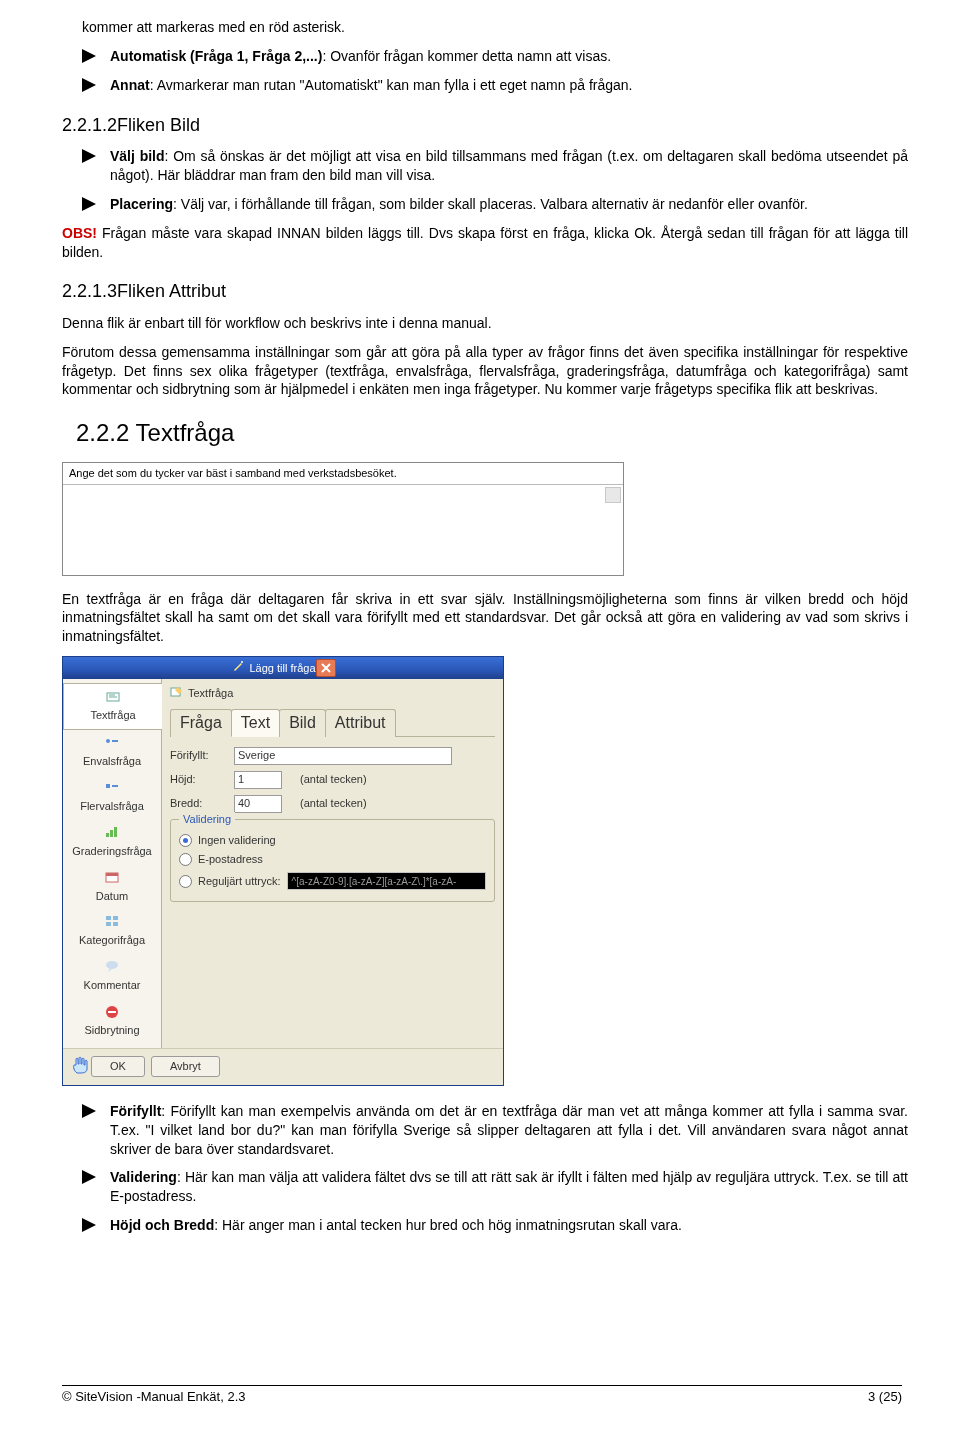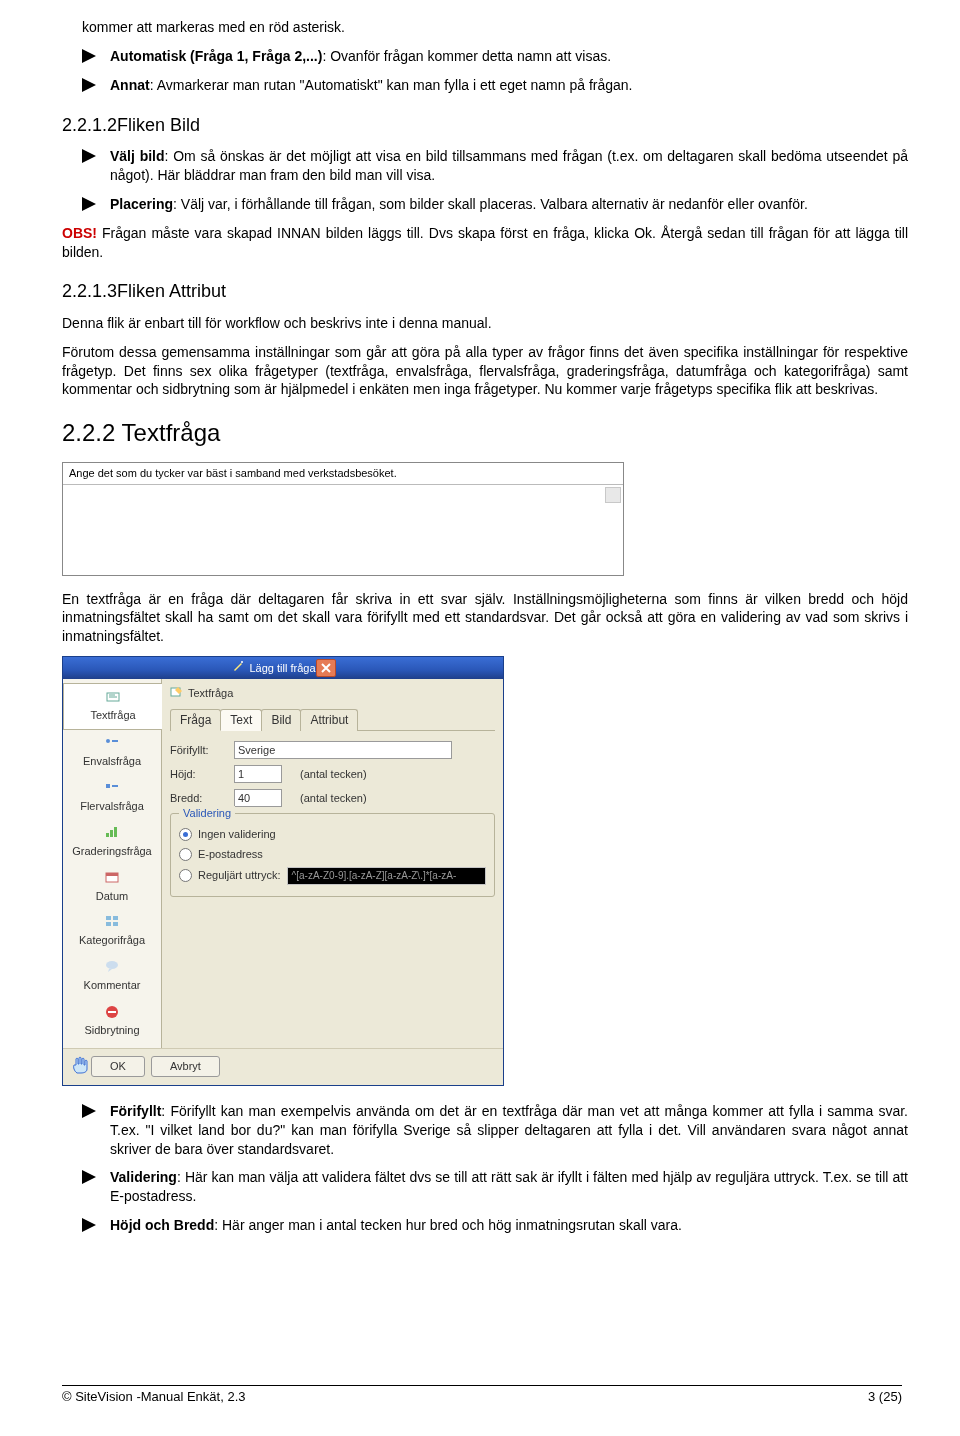--- a/index.html
+++ b/index.html
@@ -2,21 +2,21 @@
 <html><head>
 <meta charset="utf-8">
 <style>
   html,body{margin:0;padding:0;background:#fff;font-family:Verdana,Arial,sans-serif;color:#000;font-size:14px;line-height:1.35}
   .page{width:960px;min-height:1436px;margin:0 auto;position:relative;padding:18px 52px 40px 62px;box-sizing:border-box}
   .bullets{margin:0 0 10px 0;padding:0}
   .bullets li{list-style:none;position:relative;padding-left:28px;margin:0 0 10px 20px;text-align:justify}
   .arrow{position:absolute;left:0;top:2px;color:#000;font-size:14px}
   .arrow svg{width:14px;height:14px}
   h2.sec{font-size:18px;font-weight:400;margin:18px 0 10px 0}
-  h2.big{font-size:24px;font-weight:400;margin:18px 0 12px 0}
+  h2.big{font-size:24px;font-weight:400;margin:18px 0 12px 14px}
   p{margin:0 0 10px 0;text-align:justify}
   b{font-weight:700}
   .obs{color:#c00;font-weight:700}
   .textq{border:1px solid #888;width:560px;margin:4px 0 14px 0}
   .textq-label{font-size:11px;padding:3px 6px;border-bottom:1px solid #bbb;background:#fff}
   .textq-area{height:90px;background:#fff;position:relative}
   .textq-area:after{content:"";position:absolute;right:2px;top:2px;width:14px;height:14px;background:#e8e8e8;border:1px solid #c8c8c8}
   .dlg{width:440px;border:1px solid #1a3f8a;background:#ece9d8;margin:6px 0 16px 0;font-size:11px;color:#333}
   .dlg-title{height:22px;background:linear-gradient(#3a6ed5,#2a57b8 60%,#1f3f8a);display:flex;align-items:center;justify-content:center;padding:0 4px 0 6px;color:#fff}
   .dlg-title .ti{display:flex;align-items:center;gap:5px}
@@ -25,21 +25,21 @@
   .closebtn svg{width:10px;height:10px}
   .dlg-body{display:flex}
   .side{width:98px;border-right:1px solid #b7b39a;background:#f6f4ec;padding:4px 0}
   .side-item{text-align:center;padding:6px 4px;color:#333}
   .side-item.sel{background:#fff;border:1px solid #b7b39a;border-right:none;margin-right:-1px}
   .side-ic{height:16px;margin-bottom:2px;display:flex;justify-content:center}
   .main{flex:1;padding:6px 8px;background:#ece9d8}
   .panel-title{display:flex;align-items:center;gap:5px;margin-bottom:6px}
   .panel-title svg{width:13px;height:13px}
   .tabs{display:flex;border-bottom:1px solid #b7b39a;margin-bottom:10px}
-  .tab{padding:2px 9px;border:1px solid #b7b39a;border-bottom:none;background:#ece9d8;margin-right:-1px;position:relative;top:1px;border-radius:3px 3px 0 0;font-size:12px}
+  .tab{padding:2px 9px;border:1px solid #b7b39a;border-bottom:none;background:#ece9d8;margin-right:-1px;position:relative;top:1px;border-radius:3px 3px 0 0;font-size:16px}
   .tab.sel{background:#fcfaf3;border-bottom:1px solid #fcfaf3}
   .row{display:flex;align-items:center;gap:18px;margin-bottom:6px}
   .row label{width:46px}
   .inp{border:1px solid #9a9a9a;background:#fff;height:16px;padding:0 3px;font-size:11px;display:flex;align-items:center}
   .fs{border:1px solid #b7b39a;padding:8px 8px 6px 8px;margin-top:6px;position:relative;border-radius:3px}
   .fs-legend{position:absolute;top:-8px;left:8px;background:#ece9d8;padding:0 4px;color:#2a57b8}
   .radio{display:flex;align-items:center;gap:6px;margin:5px 0}
   .rc{width:11px;height:11px;border:1px solid #777;border-radius:50%;background:#fff;display:flex;align-items:center;justify-content:center}
   .rc.on:after{content:"";width:5px;height:5px;border-radius:50%;background:#3a6ed5}
   .regex-inp{flex:1;border:1px solid #c4c4c4;background:#000000;color:#999;height:16px;padding:0 4px;font-size:10px;display:flex;align-items:center}

